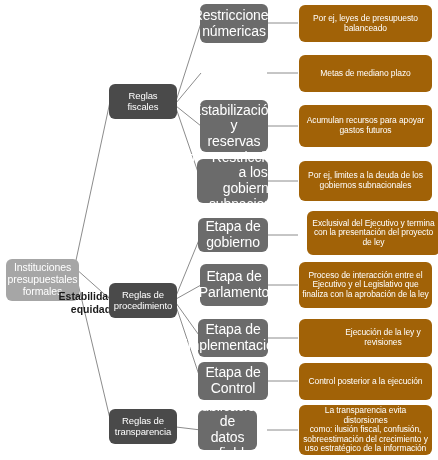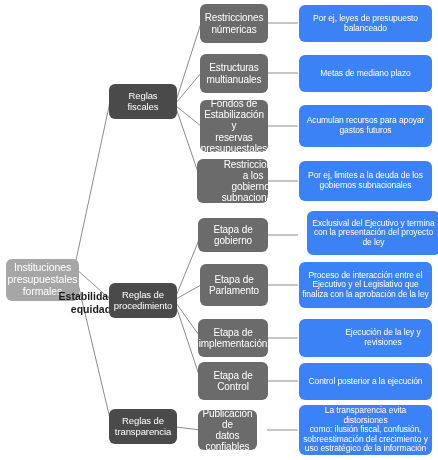--- a/index.html
+++ b/index.html
@@ -42,24 +42,24 @@
   .lvl-root {
     background: #a6a6a6;
     font-size: 10.5px;
   }
   .lvl-branch {
     background: #4a4a4a;
     font-size: 9.5px;
   }
   .lvl-item {
     background: #6b6b6b;
-    font-size: 10px;
+    font-size: 14px;
   }
   .lvl-detail {
-    background: #3b82f6;
+    background: #a16207;
     font-size: 8.5px;
   }
   .caption {
     position: absolute;
     color: #1a1a1a;
     font-weight: bold;
     font-size: 10.5px;
     text-align: center;
     line-height: 1.2;
     white-space: pre-line;
@@ -113,22 +113,20 @@
 
   <div class="node lvl-branch" style="left:109px; top:283px; width:68px; height:35px;">Reglas de
 procedimiento</div>
 
   <div class="node lvl-branch" style="left:109px; top:409px; width:68px; height:35px;">Reglas de
 transparencia</div>
 
   <div class="node lvl-item" style="left:200px; top:4px; width:68px; height:39px;">Restricciones
 númericas</div>
 
-  <div class="node lvl-item" style="left:200px; top:54px; width:68px; height:39px;">Estructuras
-multianuales</div>
 
   <div class="node lvl-item" style="left:200px; top:100px; width:68px; height:52px;">Fondos de
 Estabilización y
 reservas
 presupuestales</div>
 
   <div class="node lvl-item" style="left:197px; top:159px; width:71px; height:44px;padding-left:44px;">Restricciones a los
 gobiernos
 subnacionales</div>
 

